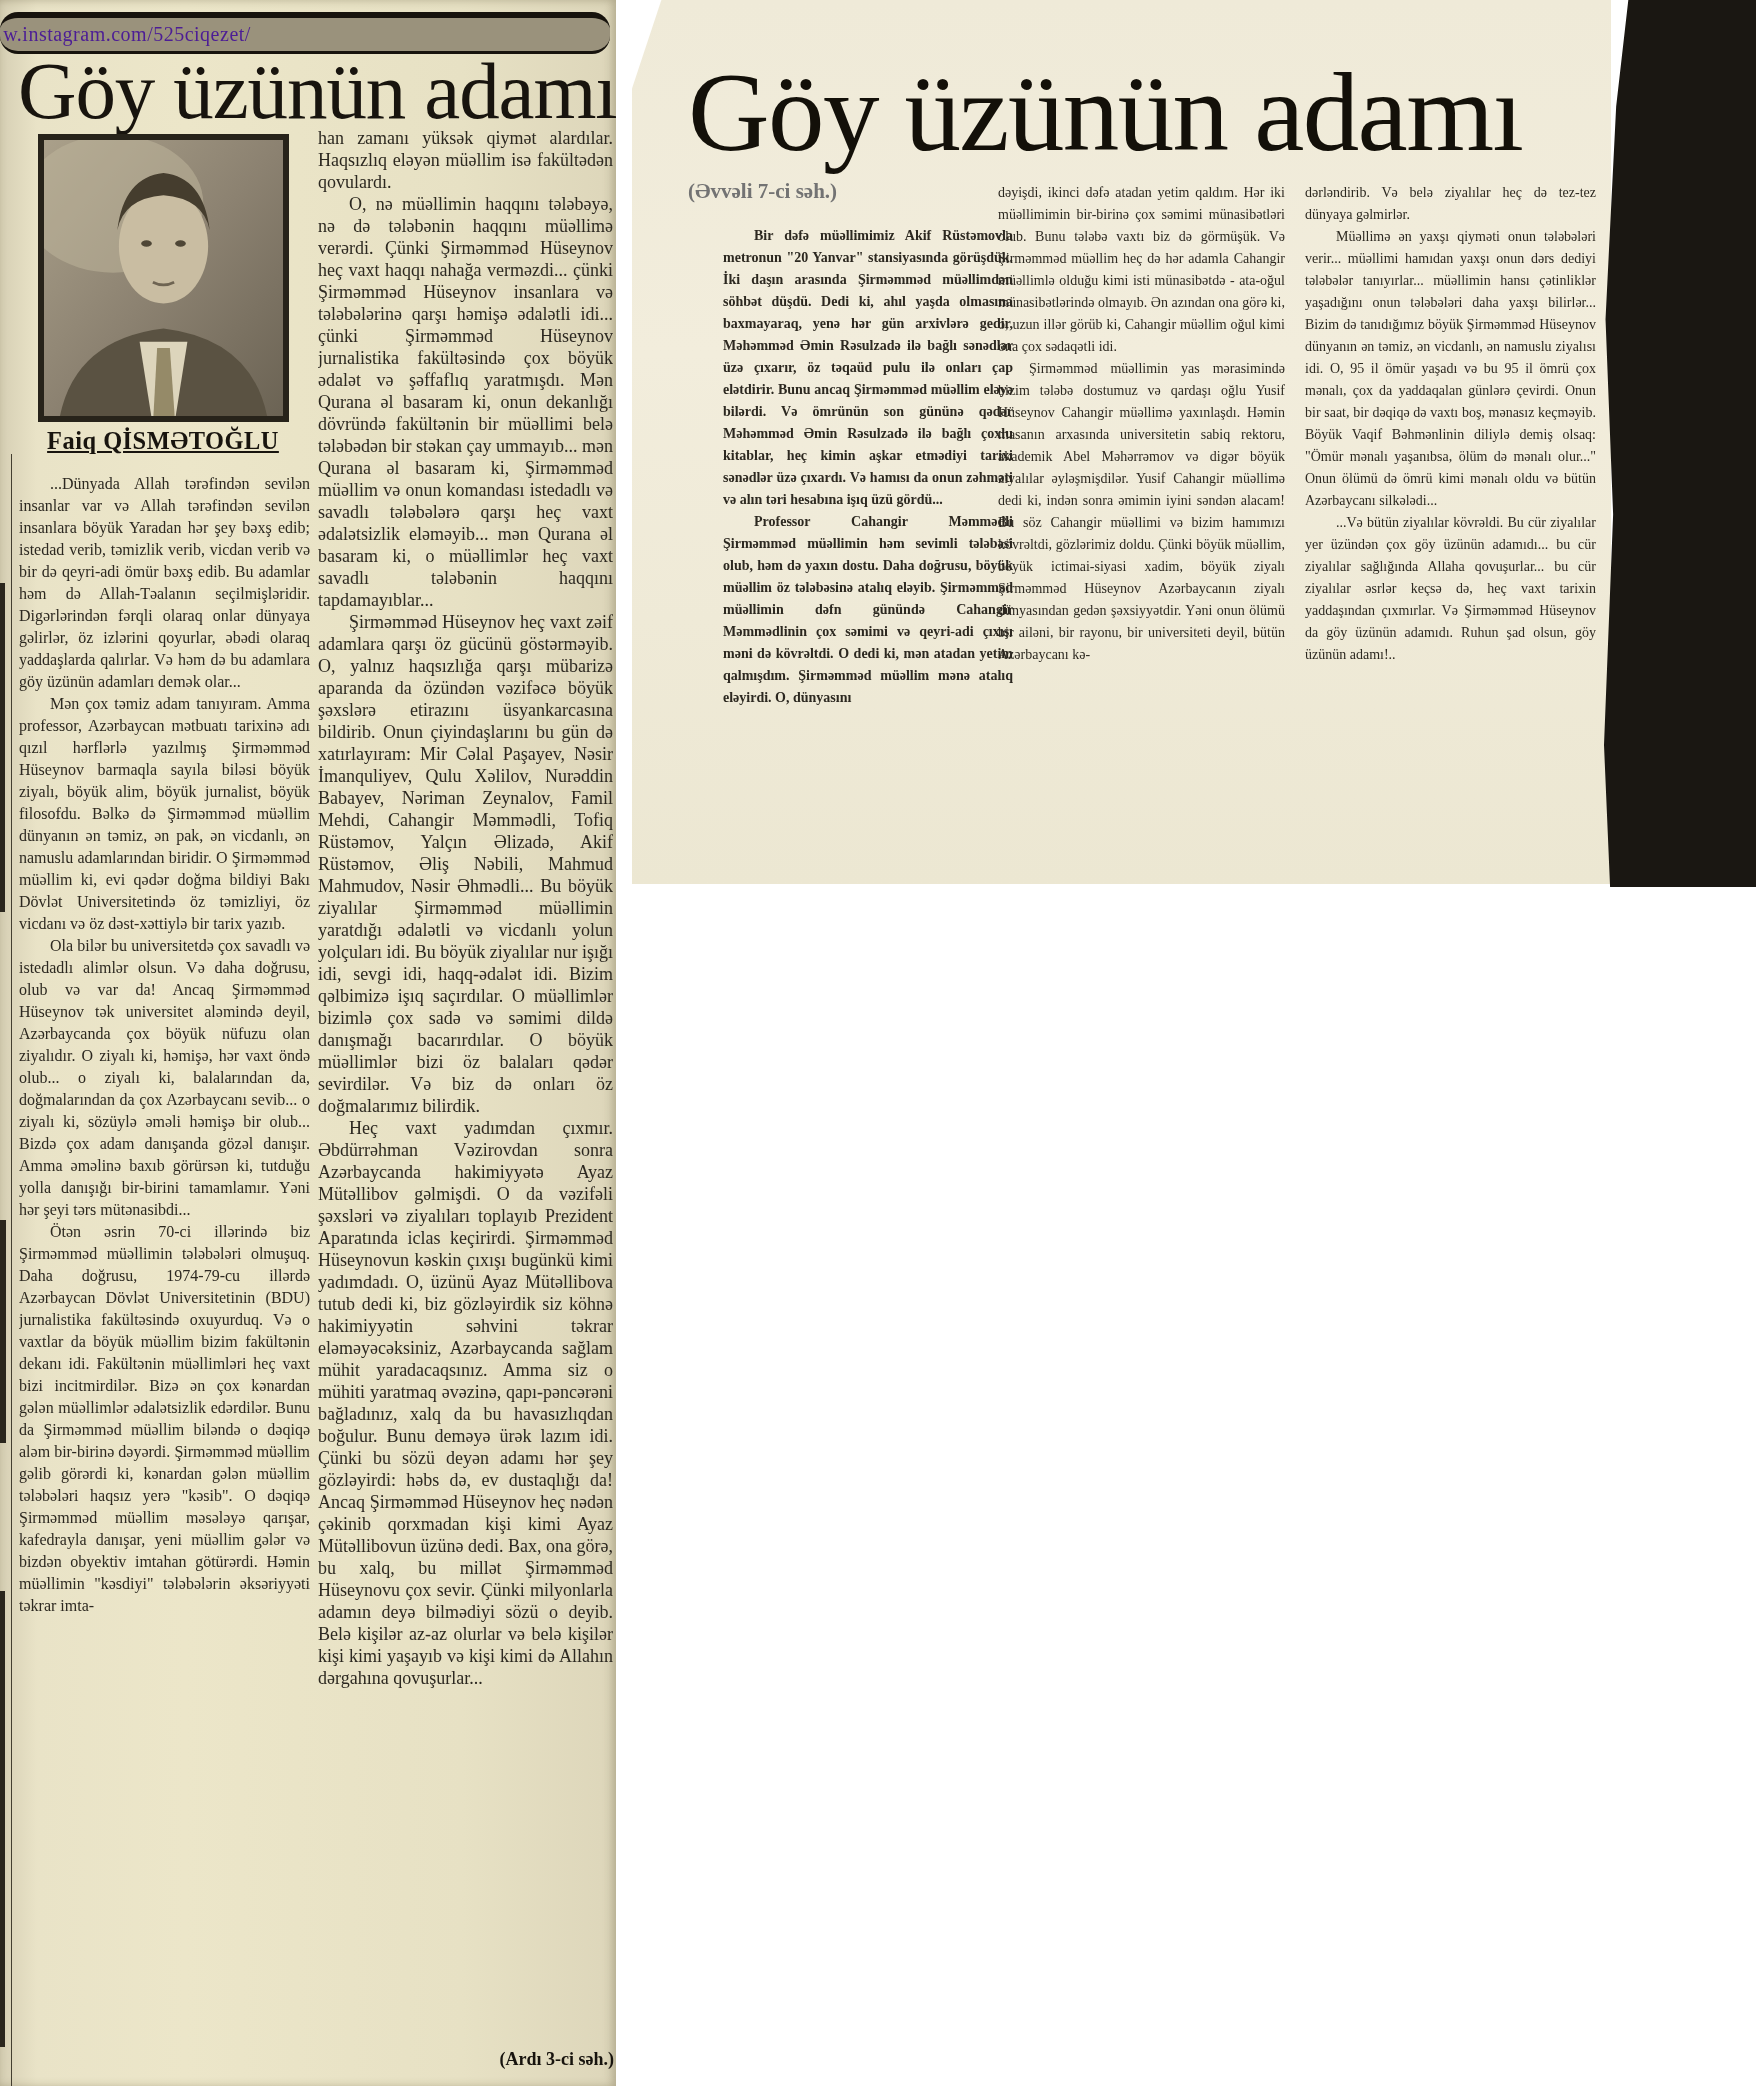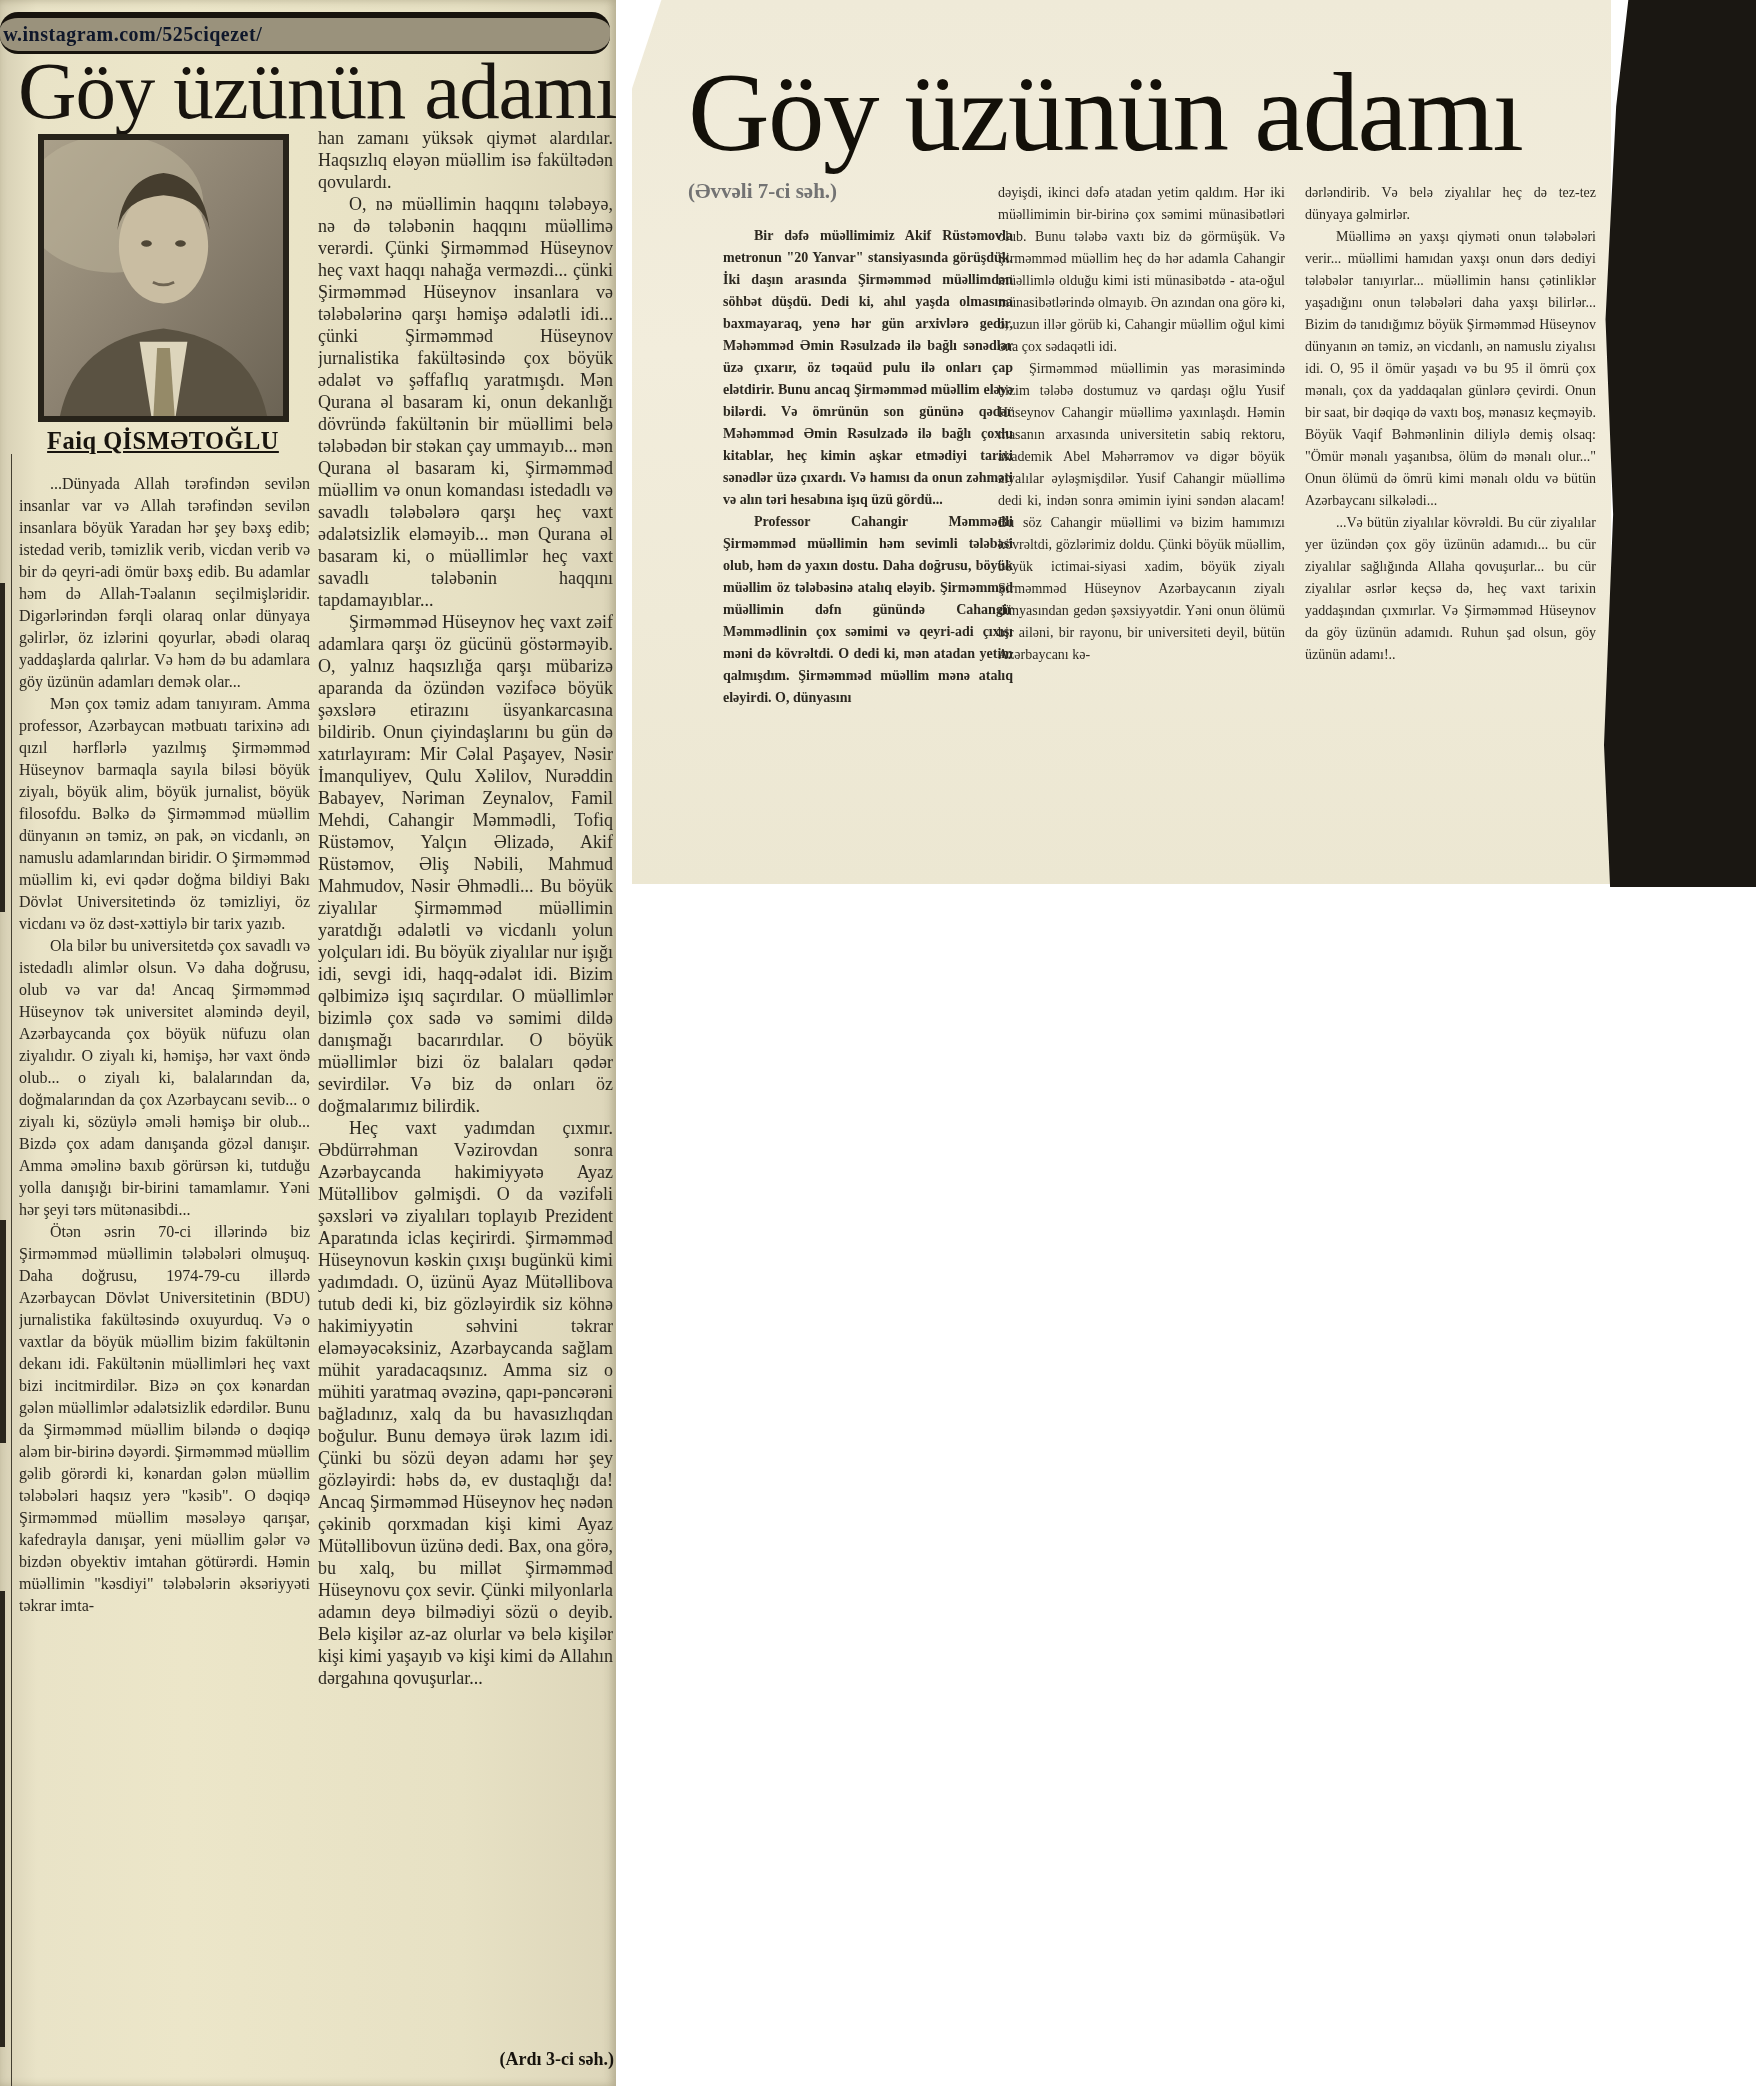--- a/index.html
+++ b/index.html
@@ -4,21 +4,21 @@
 <style>
   html,body{margin:0;padding:0;background:#ffffff;}
   .canvas{position:relative;width:1756px;height:2087px;background:#ffffff;overflow:hidden;
           font-family:"Liberation Serif",serif;color:#2c2820;}
   
   .clip-left{position:absolute;left:0;top:0;width:616px;height:2087px;overflow:hidden;
              background:linear-gradient(90deg,#d6cfb4 0%,#e9e3c7 6%,#ece6c9 30%,#e7e1c4 75%,#ddd6ba 100%);
              box-shadow:inset -3.2px 0 9.5px rgba(90,80,50,.35);}
   .hdr-strip{position:absolute;background:#9a927c;border-top:6.4px solid #17130d;border-bottom:3.2px solid #17130d;
              display:flex;align-items:center;box-sizing:border-box;
-             font-weight:bold;font-size:20px;color:#0f172a;letter-spacing:0.5px;border-radius:18px;}
+             font-weight:normal;font-size:20px;color:#4c1d95;letter-spacing:0.5px;border-radius:18px;}
   .hdr-left{left:0;top:11.7px;width:610px;height:42px;padding-left:3.2px;}
   .title-left{position:absolute;left:18px;top:51px;font-size:81px;line-height:1;color:#18140e;
               white-space:nowrap;letter-spacing:-1.1px;}
   .photo{position:absolute;left:38px;top:134px;width:251px;height:288px;box-sizing:border-box;
          border:6.4px solid #27231a;background:#8e8674;}
   .photo svg{display:block;width:100%;height:100%;}
   .byline{position:absolute;left:41px;top:427px;width:244px;text-align:center;font-weight:bold;
           font-size:24.4px;color:#18140e;text-decoration:underline;letter-spacing:0.5px;}
   .col{position:absolute;text-align:justify;overflow:hidden;}
   .col p{margin:0;text-indent:31px;}

